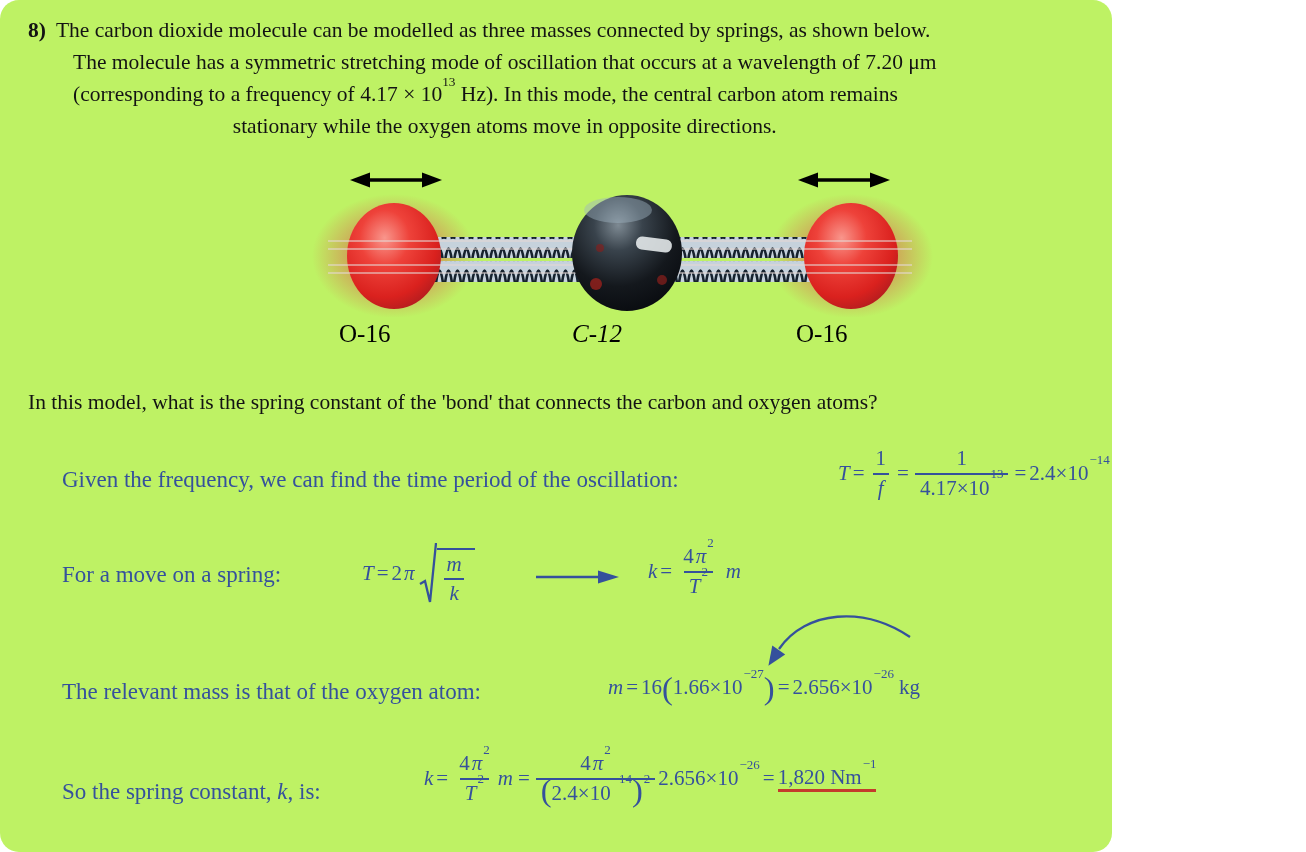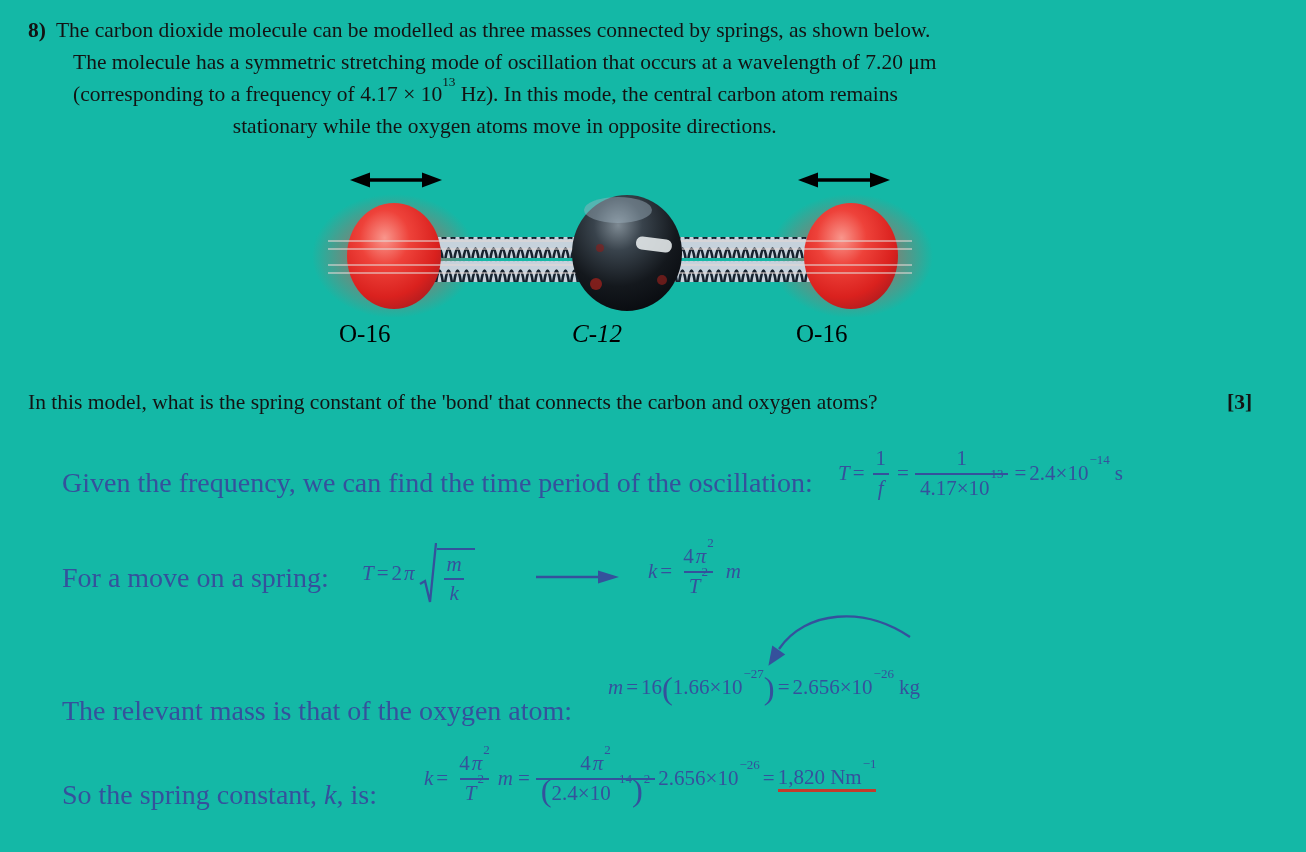--- a/index.html
+++ b/index.html
@@ -1,33 +1,33 @@
 <!DOCTYPE html>
 <html style="--ink: #35519c; --red: #c43b2c;"><head>
 <meta charset="utf-8">
 <style>
   :root{
     --ink:#35519c;
     --red:#c43b2c;
   }
   html,body{margin:0;padding:0;background:#ffffff;}
   #page{
-    position:relative;width:1306px;height:852px;background:#14b8a6;overflow:hidden;
-    font-family:"Liberation Serif",serif;color:#131313;
+    position:relative;width:1112px;height:852px;background:#bef264;overflow:hidden;
+    font-family:"Liberation Serif",serif;color:#131313;border-radius:19px;
   }
   .abs{position:absolute;}
   
   .qline{font-size:21.5px;line-height:32px;white-space:nowrap;color:#131313;}
   .qnum{font-weight:bold;margin-right:10px;}
   .marks{font-weight:bold;}
   sup.tsup{font-size:0.62em;line-height:0;position:relative;top:-0.55em;}
   
   .atom-label{font-size:25px;color:#000;width:110px;text-align:left;}
   
-  .sol-label{font-size:28px;color:var(--ink);white-space:nowrap;}
+  .sol-label{font-size:23px;color:var(--ink);white-space:nowrap;}
   .eq{
     display:inline-flex;align-items:center;white-space:nowrap;
     color:var(--ink);font-size:21px;line-height:1.15;
   }
   .eq .v{font-style:italic;}
   .eq .op{padding:0 3px;}
   .eq sup{font-size:13px;line-height:0;position:relative;top:-0.62em;margin-left:1px;}
   .frac{display:inline-flex;flex-direction:column;align-items:center;margin:0 3px;line-height:1.12;}
   .frac .num{padding:0 5px 2px;}
   .frac .den{border-top:2px solid currentColor;padding:2px 5px 0;}
@@ -170,21 +170,21 @@
         <span class="den"><span class="v">T</span><sup>2</sup></span>
       </span>
       <span class="v" style="margin-left:4px;">m</span>
   </div>
 
   <svg class="abs overlay" style="left:0;top:0;" width="1306" height="852" viewBox="0 0 1306 852">
     <path d="M 910 637 C 864 606, 806 610, 779 649" fill="none" stroke="#35519c" stroke-width="2.3"></path>
     <polygon points="768.4,665.8 772.3,645.5 785.2,654.6" fill="#35519c"></polygon>
   </svg>
 
-  <div class="abs sol-label" style="left:62px;top:679px;margin-top:16px;">The relevant mass is that of the oxygen atom:</div>
+  <div class="abs sol-label" style="left:62px;top:679px;">The relevant mass is that of the oxygen atom:</div>
   <div class="abs eq" style="left:608px;top:675px;">
     <span class="v">m</span>
       <span class="op">=</span>
       <span>16</span>
       <span class="bigp">(</span>
       <span><span>1.66×10</span><sup>−27</sup></span>
       <span class="bigp">)</span>
       <span class="op">=</span>
       <span><span>2.656×10</span><sup>−26</sup></span>
       <span class="unit">kg</span>

